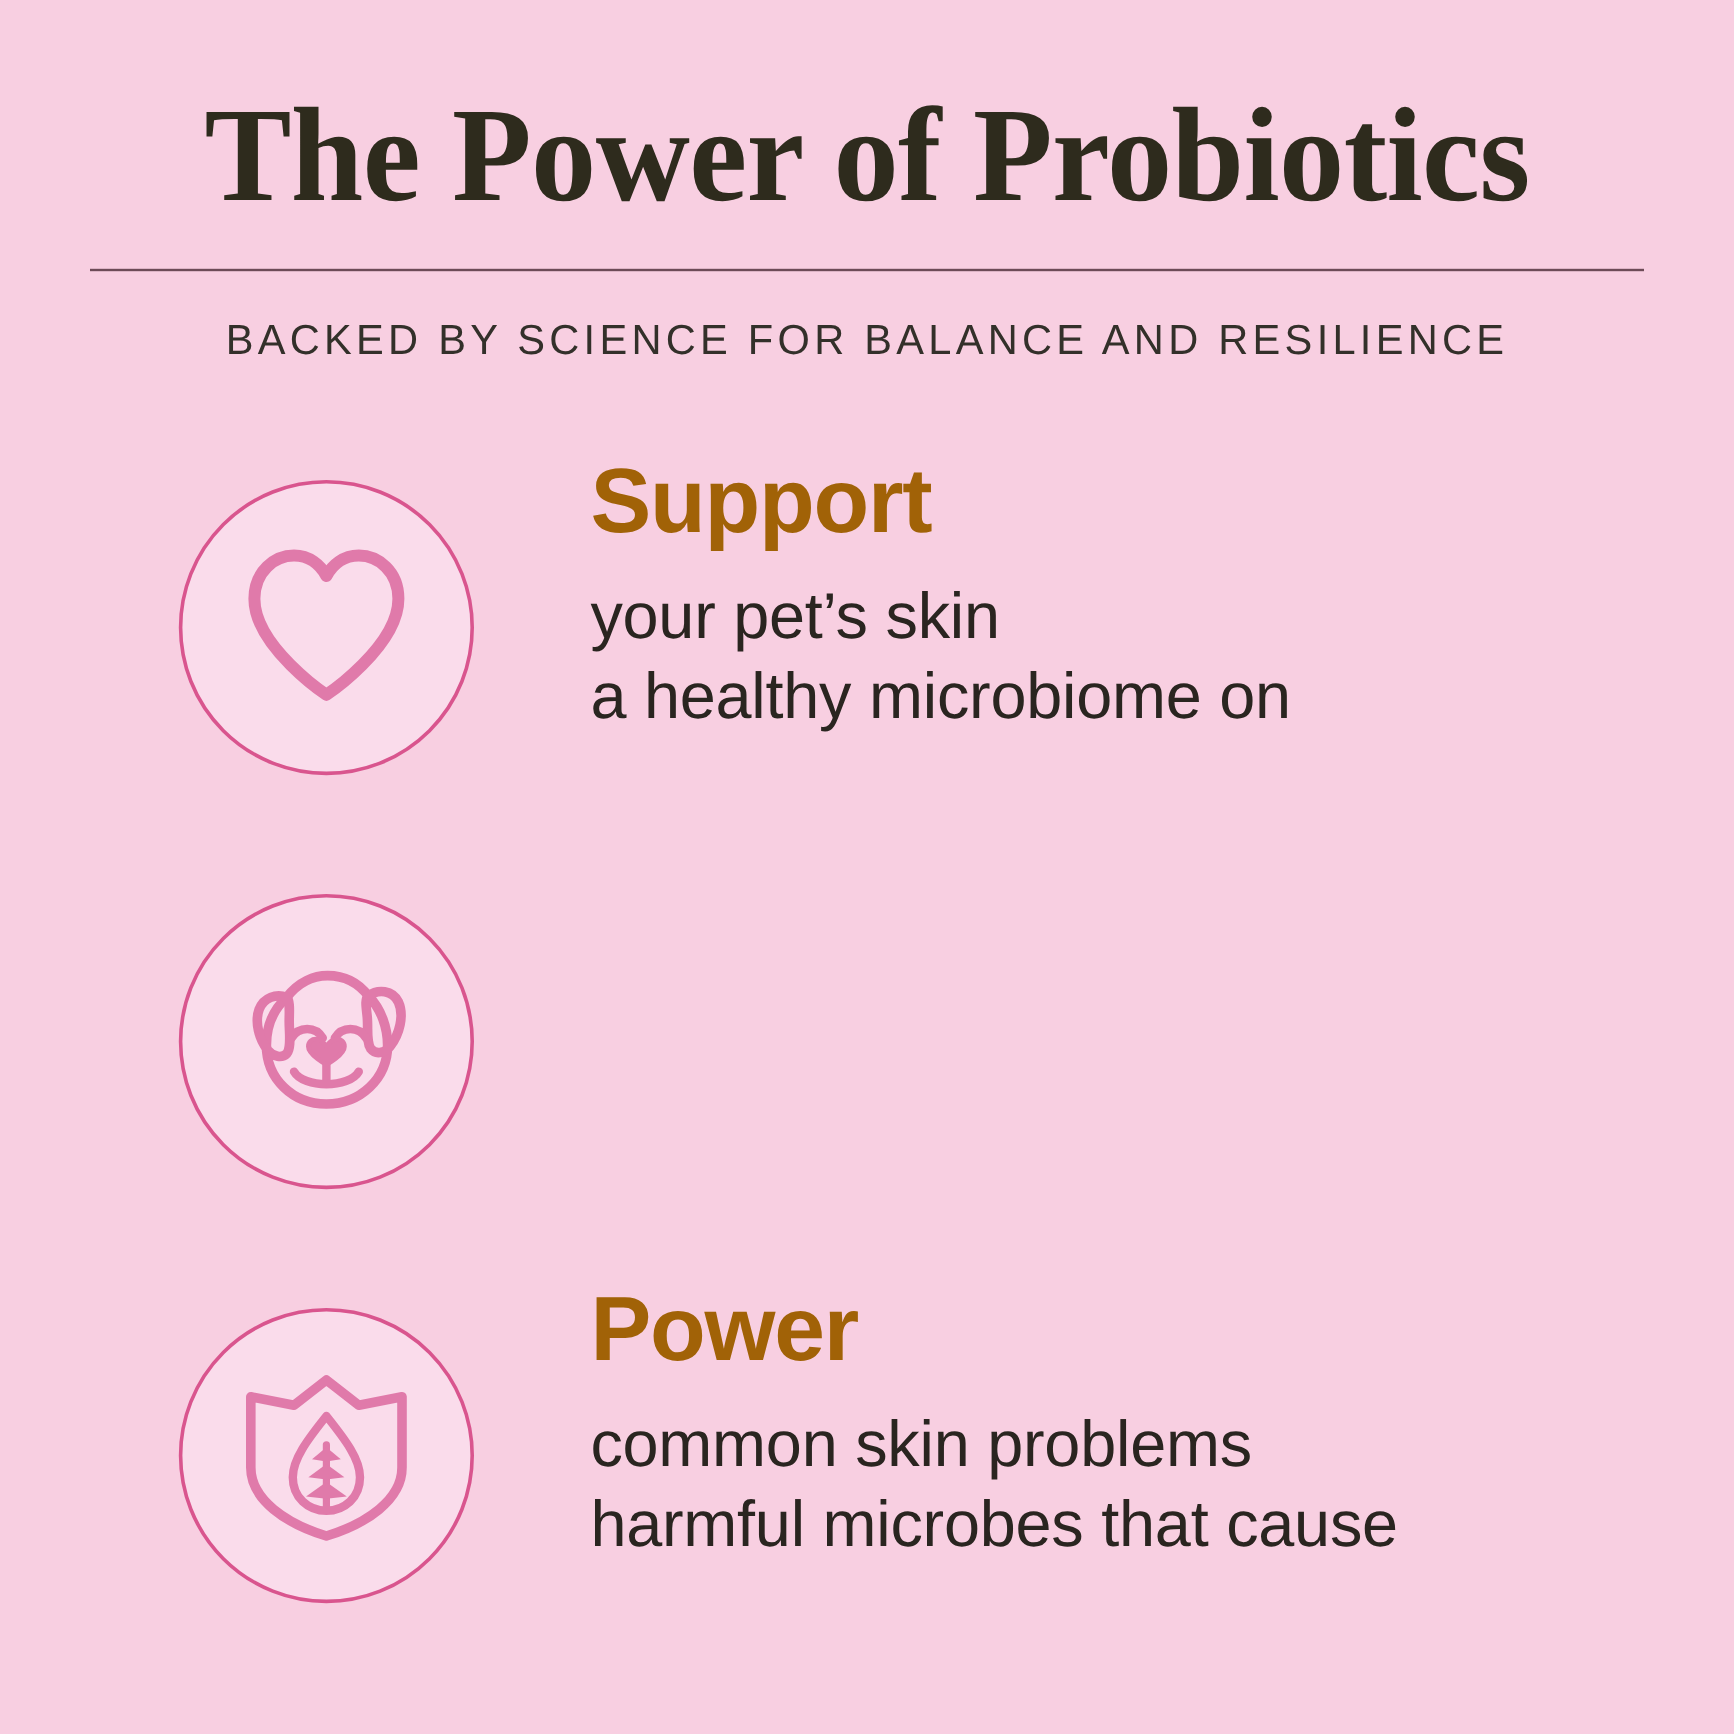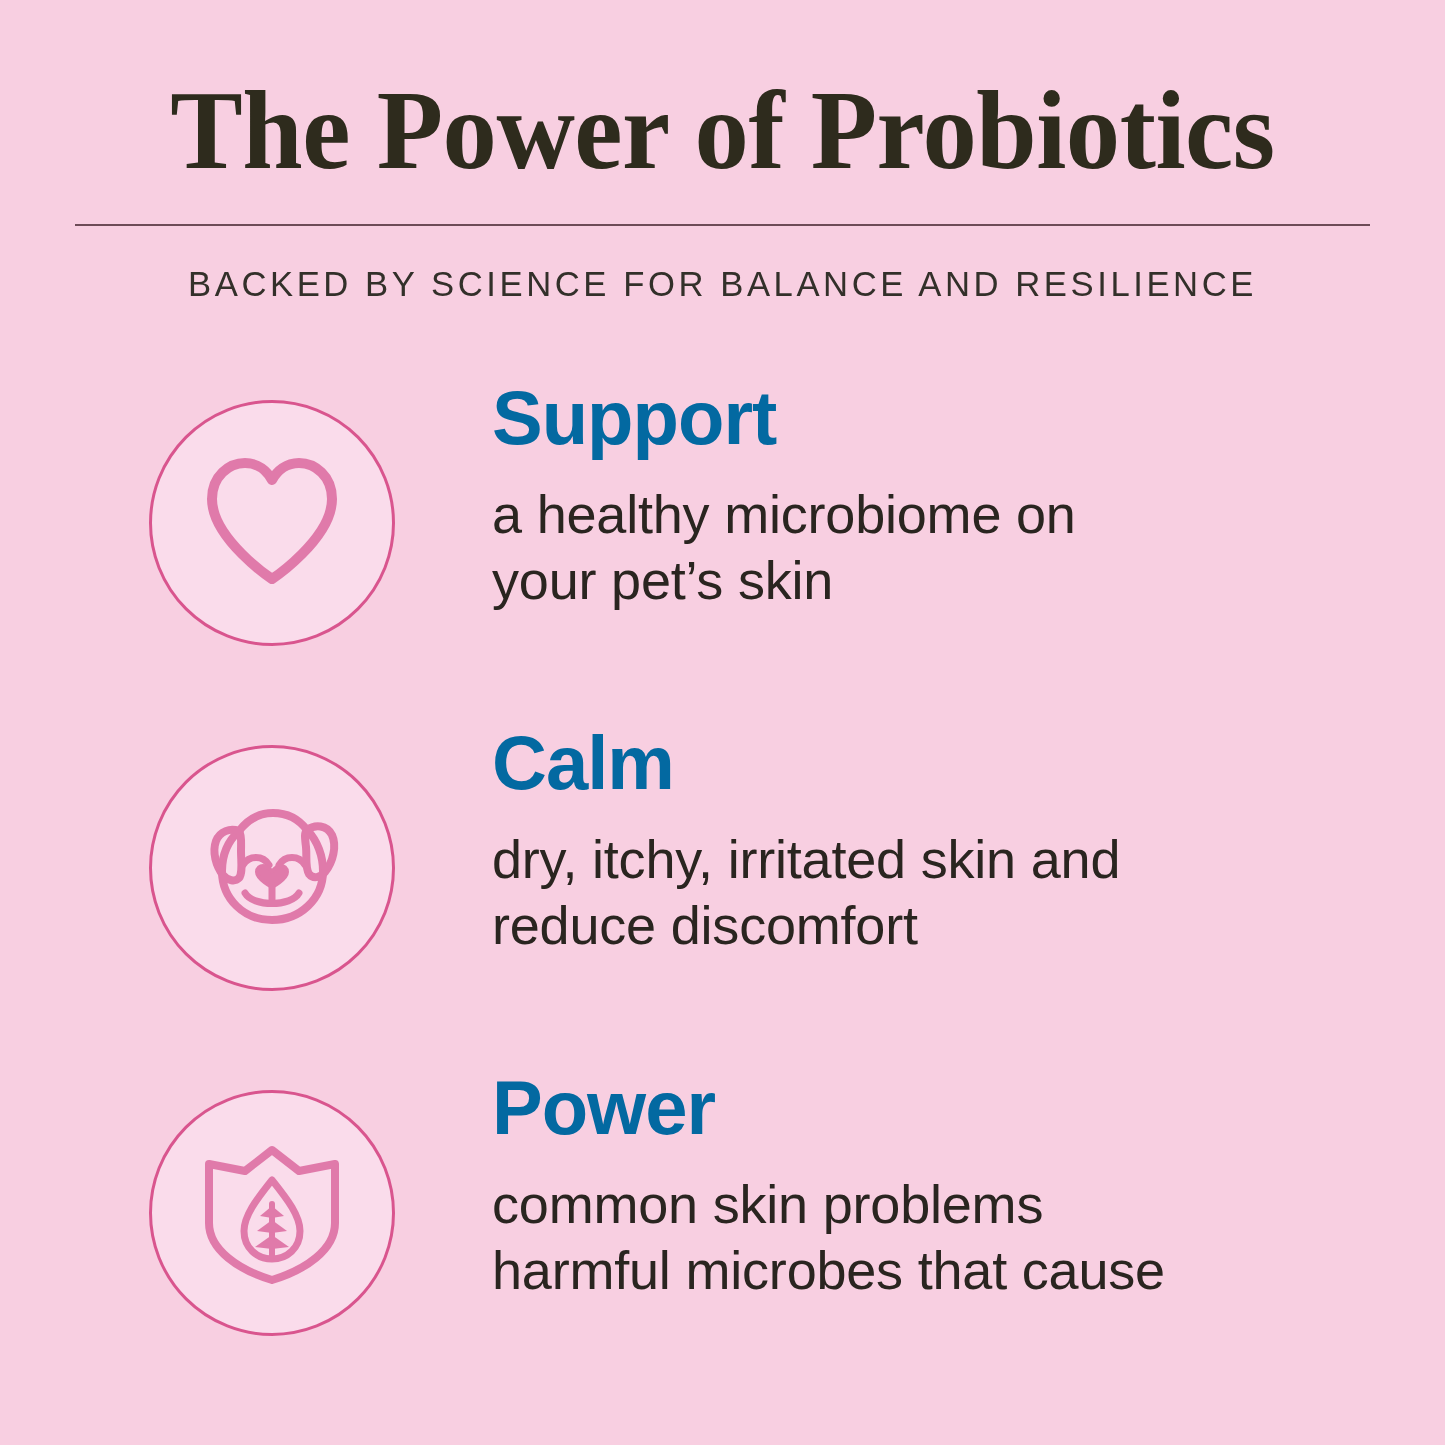--- a/index.html
+++ b/index.html
@@ -101,21 +101,21 @@
     left: 492px;
     top: 0;
     width: 880px;
   }
 
   .row-heading {
     font-family: "Liberation Sans", sans-serif;
     font-weight: bold;
     font-size: 76px;
     line-height: 1.0;
-    color: #0369a1;
+    color: #a16207;
     margin: 0;
     letter-spacing: -1px;
   }
 
   .row-body {
     font-family: "Liberation Sans", sans-serif;
     font-weight: 300;
     font-size: 54px;
     line-height: 1.22;
     color: #2a2520;
@@ -146,22 +146,22 @@
                    C25 38 42 25 58 25
                    C71 25 80 33 85 42
                    C90 33 99 25 112 25
                    C128 25 145 38 145 61
                    C145 101 85 141 85 141 Z" fill="none" stroke="#e07aaa" stroke-width="10" stroke-linejoin="round" stroke-linecap="round"></path>
         </svg>
       </div>
       <div class="row-text">
         <div class="row-heading">Support</div>
         <div class="row-body">
+          <span>your pet’s skin</span>
           <span>a healthy microbiome on</span>
-          <span>your pet’s skin</span>
         </div>
       </div>
     </div>
 
     <div class="row">
       <div class="icon-circle">
         <svg width="170" height="170" viewBox="0 0 170 170">
           <g fill="none" stroke="#e07aaa" stroke-width="8" stroke-linejoin="round" stroke-linecap="round">
 
             <path d="M52 48
@@ -196,27 +196,20 @@
           </g>
 
           <path d="M85 104
                    C85 104 70 96 70 89
                    C70 85 73 83 76 83
                    C80 83 83 86 85 89
                    C87 86 90 83 94 83
                    C97 83 100 85 100 89
                    C100 96 85 104 85 104 Z" fill="#e07aaa" stroke="#e07aaa" stroke-width="4" stroke-linejoin="round"></path>
         </svg>
-      </div>
-      <div class="row-text">
-        <div class="row-heading">Calm</div>
-        <div class="row-body">
-          <span>dry, itchy, irritated skin and</span>
-          <span>reduce discomfort</span>
-        </div>
       </div>
     </div>
 
     <div class="row">
       <div class="icon-circle">
         <svg width="170" height="170" viewBox="0 0 170 170">
           <g fill="none" stroke="#e07aaa" stroke-width="8" stroke-linejoin="round" stroke-linecap="round">
 
             <path d="M85 22
                      L112 43

